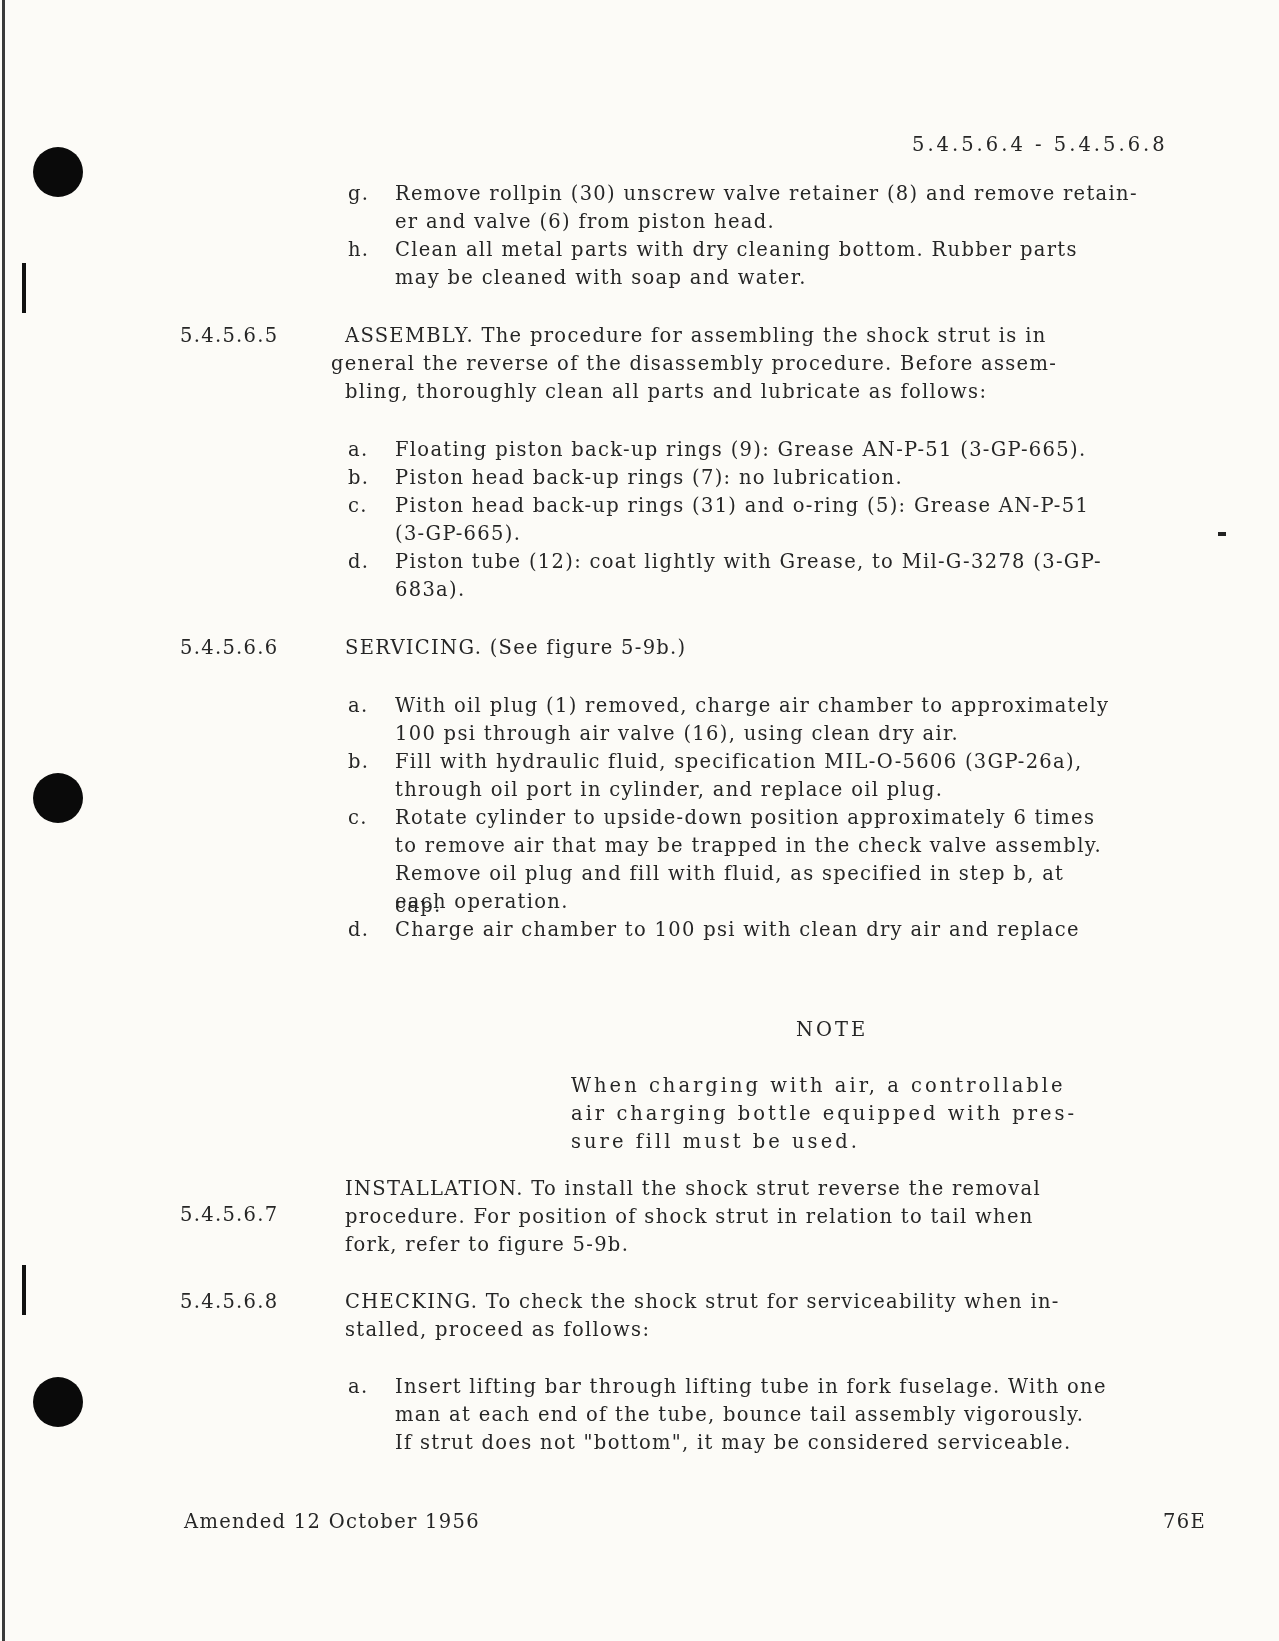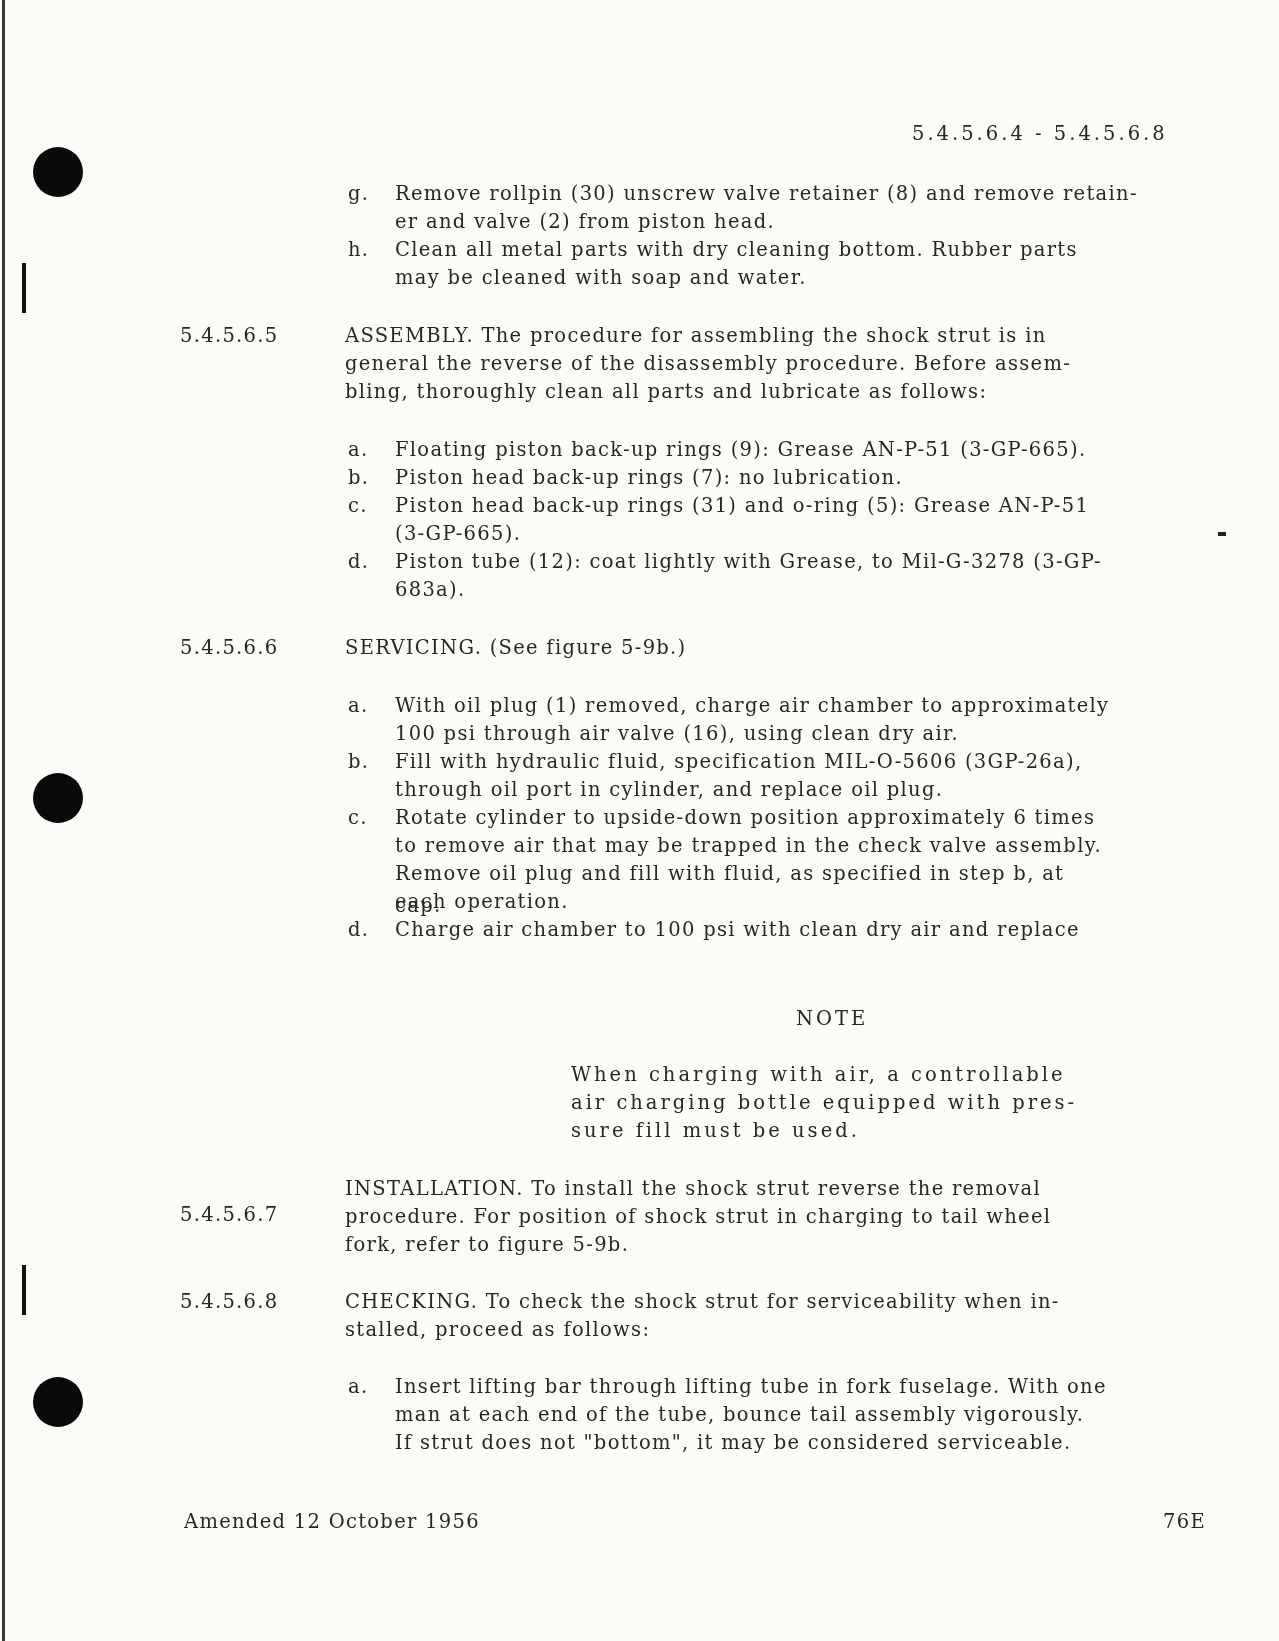--- a/index.html
+++ b/index.html
@@ -6,46 +6,46 @@
   body {
     width:1279px; height:1641px; position:relative; overflow:hidden;
     background:#fcfbf7;
     font-family:"DejaVu Serif", serif;
     color:#262626;
   }
   .left-edge { position:absolute; left:2px; top:0; width:3px; height:1641px; background:#3a3a3a; }
   .hole { position:absolute; width:50px; height:50px; border-radius:50%; background:#0a0a0a; left:33px; }
   .bar { position:absolute; width:4px; height:50px; background:#111; left:22px; }
   .t { position:absolute; white-space:nowrap; font-size:19.5px; letter-spacing:1.3px; line-height:27px; }
-  .hdr { letter-spacing:3px; }
+  .hdr { letter-spacing:3px;margin-top:11px; }
   .mark { position:absolute; width:8px; height:4px; background:#222; }
 </style>
 </head>
 <body>
 
 <div class="left-edge"></div>
 <div class="hole" style="top:147px"></div>
 <div class="hole" style="top:773px"></div>
 <div class="hole" style="top:1377px"></div>
 <div class="bar" style="top:263px"></div>
 <div class="bar" style="top:1265px"></div>
 <div class="mark" style="left:1218px; top:532px"></div>
 
 <div class="t hdr" style="left:912px; top:120px">5.4.5.6.4 - 5.4.5.6.8</div>
 
 <div class="t" style="left:348px; top:180px">g.</div>
 <div class="t" style="left:395px; top:180px">Remove rollpin (30) unscrew valve retainer (8) and remove retain-</div>
-<div class="t" style="left:395px; top:208px">er and valve (2) from piston head.</div>
+<div class="t" style="left:395px; top:208px">er and valve (6) from piston head.</div>
 <div class="t" style="left:348px; top:236px">h.</div>
 <div class="t" style="left:395px; top:236px">Clean all metal parts with dry cleaning bottom.  Rubber parts</div>
 <div class="t" style="left:395px; top:264px">may be cleaned with soap and water.</div>
 
 <div class="t" style="left:180px; top:322px">5.4.5.6.5</div>
 <div class="t" style="left:345px; top:322px">ASSEMBLY.  The procedure for assembling the shock strut is in</div>
-<div class="t" style="left:345px; top:350px">general the reverse of the disassembly procedure.  Before assem-</div>
+<div class="t" style="left:331px; top:350px">general the reverse of the disassembly procedure.  Before assem-</div>
 <div class="t" style="left:345px; top:378px">bling, thoroughly clean all parts and lubricate as follows:</div>
 
 <div class="t" style="left:348px; top:436px">a.</div>
 <div class="t" style="left:395px; top:436px">Floating piston back-up rings (9):  Grease AN-P-51 (3-GP-665).</div>
 <div class="t" style="left:348px; top:464px">b.</div>
 <div class="t" style="left:395px; top:464px">Piston head back-up rings (7):  no lubrication.</div>
 <div class="t" style="left:348px; top:492px">c.</div>
 <div class="t" style="left:395px; top:492px">Piston head back-up rings (31) and o-ring (5):  Grease AN-P-51</div>
 <div class="t" style="left:395px; top:520px">(3-GP-665).</div>
 <div class="t" style="left:348px; top:548px">d.</div>
@@ -70,21 +70,21 @@
 <div class="t" style="left:395px; top:916px">Charge air chamber to 100 psi with clean dry air and replace</div>
 <div class="t" style="left:395px; top:892px">cap.</div>
 
 <div class="t hdr" style="left:796px; top:1005px">NOTE</div>
 <div class="t hdr" style="left:571px; top:1061px">When charging with air, a controllable</div>
 <div class="t hdr" style="left:571px; top:1089px">air charging bottle equipped with pres-</div>
 <div class="t hdr" style="left:571px; top:1117px">sure fill must be used.</div>
 
 <div class="t" style="left:180px; top:1201px">5.4.5.6.7</div>
 <div class="t" style="left:345px; top:1175px">INSTALLATION.  To install the shock strut reverse the removal</div>
-<div class="t" style="left:345px; top:1203px">procedure.  For position of shock strut in charging to tail wheel</div>
+<div class="t" style="left:345px; top:1203px">procedure.  For position of shock strut in relation to tail when</div>
 <div class="t" style="left:345px; top:1231px">fork, refer to figure 5-9b.</div>
 
 <div class="t" style="left:180px; top:1288px">5.4.5.6.8</div>
 <div class="t" style="left:345px; top:1288px">CHECKING.  To check the shock strut for serviceability when in-</div>
 <div class="t" style="left:345px; top:1316px">stalled, proceed as follows:</div>
 
 <div class="t" style="left:348px; top:1373px">a.</div>
 <div class="t" style="left:395px; top:1373px">Insert lifting bar through lifting tube in fork fuselage.  With one</div>
 <div class="t" style="left:395px; top:1401px">man at each end of the tube, bounce tail assembly vigorously.</div>
 <div class="t" style="left:395px; top:1429px">If strut does not "bottom", it may be considered serviceable.</div>

